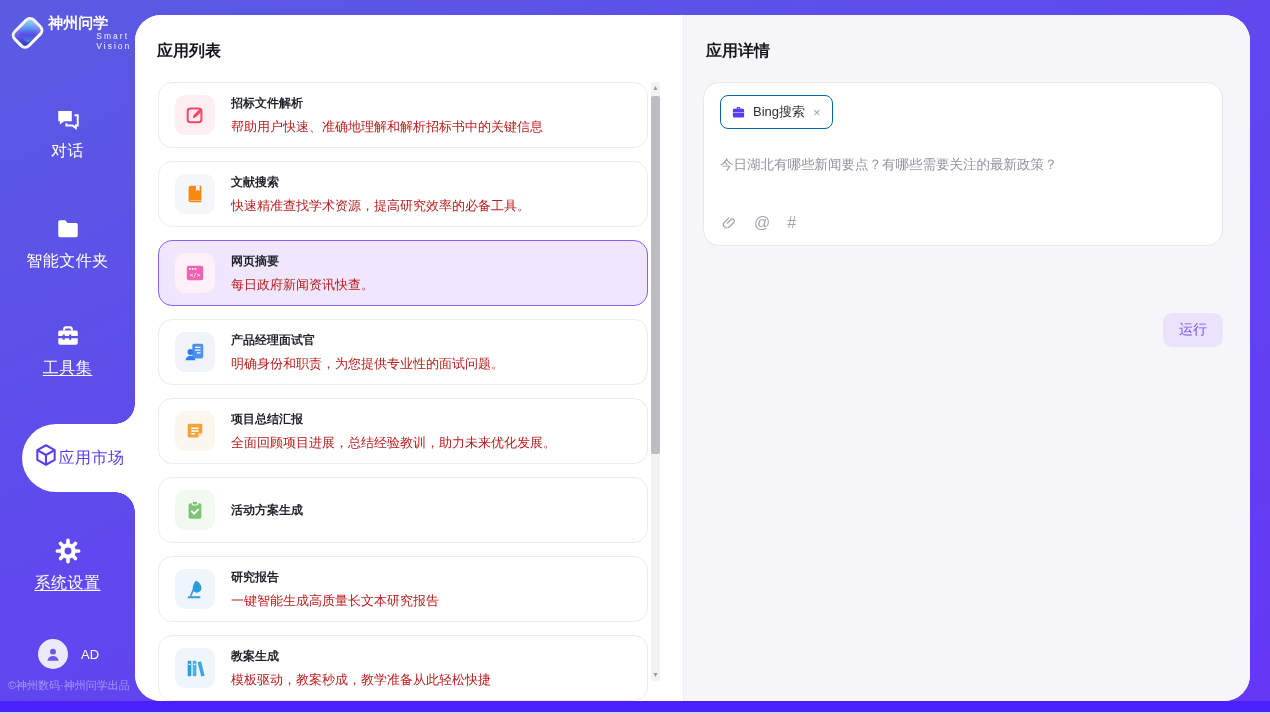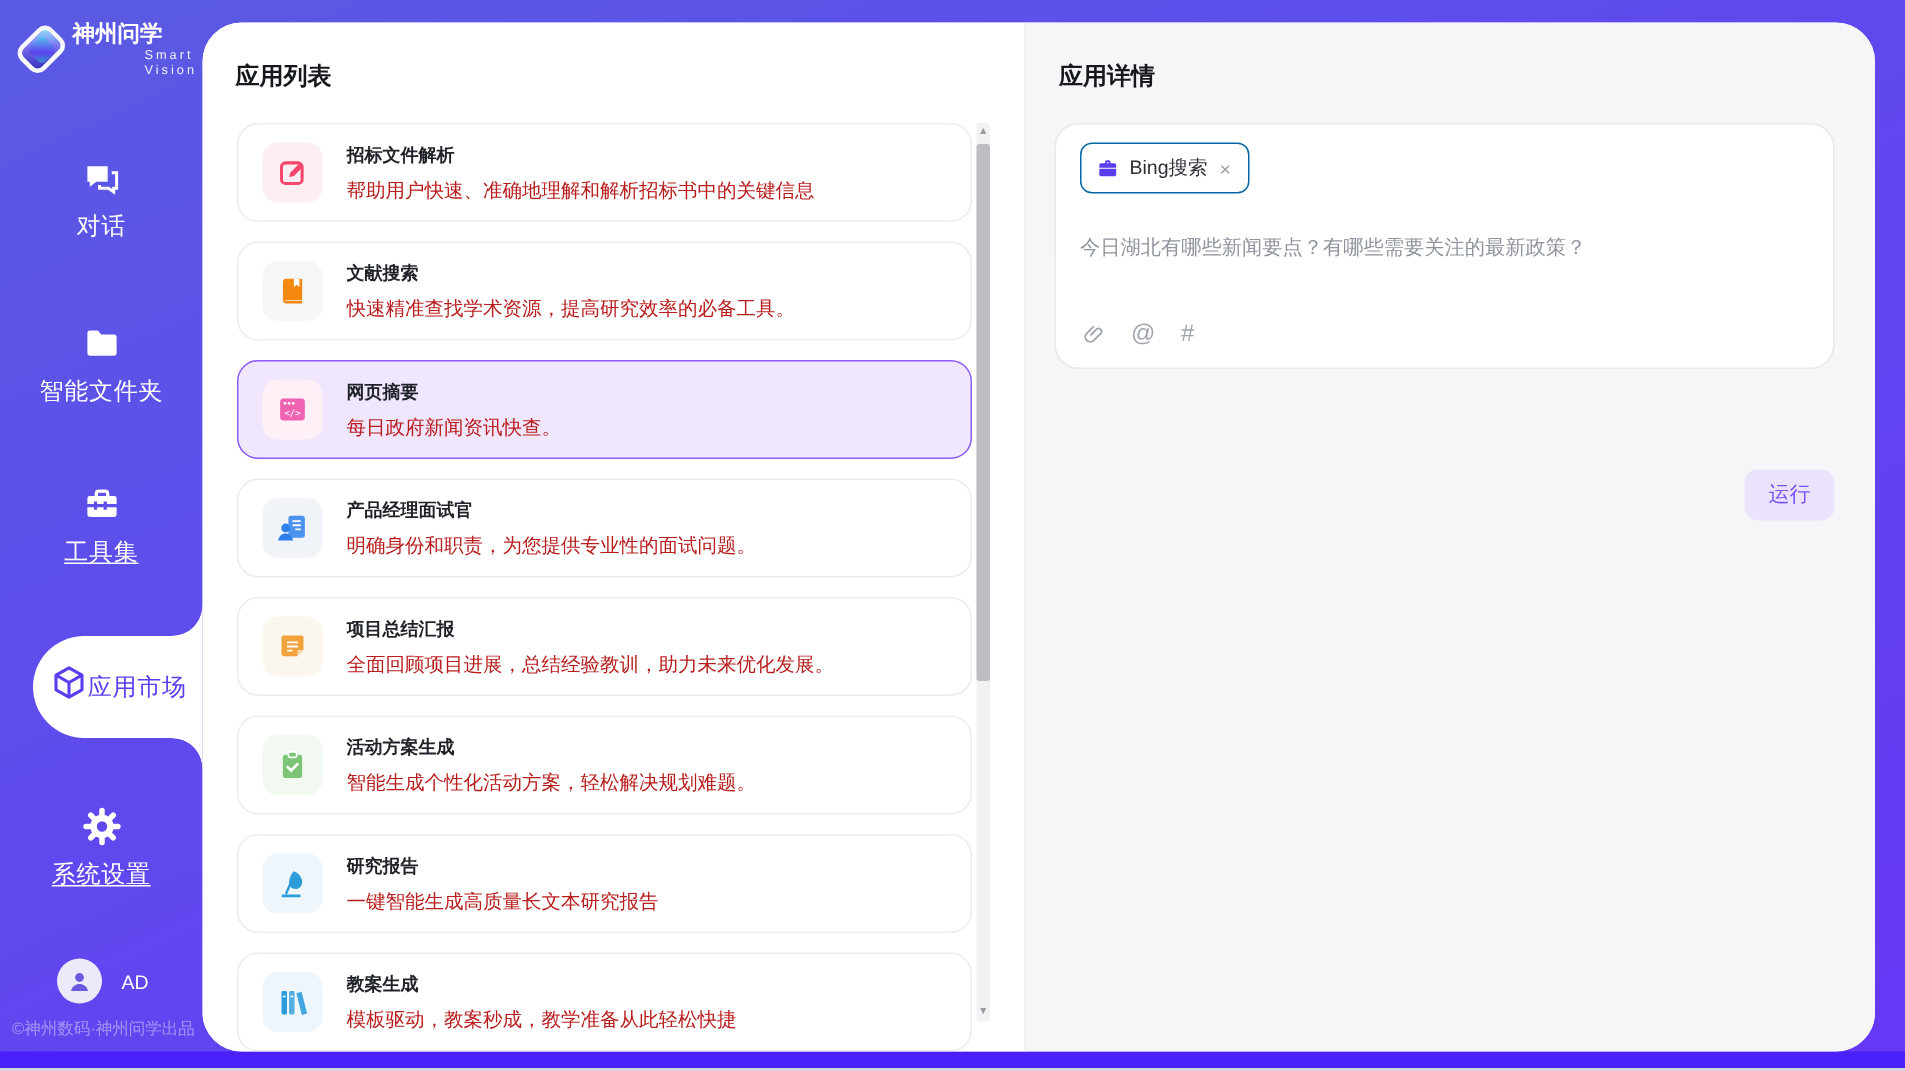--- a/index.html
+++ b/index.html
@@ -231,21 +231,20 @@
         <div class="app-card">
     <span class="app-icon" style="background: rgb(242, 249, 241); color: rgb(124, 197, 118);">
             <svg viewBox="0 0 24 24">
               <rect x="5" y="4.5" width="14" height="17" rx="2" fill="currentColor"></rect>
               <rect x="9" y="2.5" width="6" height="4" rx="1.2" fill="currentColor" stroke="#fff" stroke-width="1.2"></rect>
               <path d="M8.5 13.5l2.5 2.5 4.5-4.5" stroke="#fff" stroke-width="2" fill="none" stroke-linecap="round"></path>
             </svg>
           </span>
     <span class="app-text">
       <div class="app-name">活动方案生成</div>
-      <div class="app-desc">智能生成个性化活动方案，轻松解决规划难题。</div>
     </span>
   </div>
         <div class="app-card">
     <span class="app-icon" style="background: rgb(238, 246, 252); color: rgb(45, 156, 219);">
             <svg viewBox="0 0 24 24">
               <path fill="currentColor" d="M13 3c3 1 6 4 6 8 0 3-2.5 5-5 5s-4.5-2-4.5-4.5C9.5 8 11 5 13 3z"></path>
               <path d="M13 8c-2 3-4 7-5.5 11" stroke="currentColor" stroke-width="1.8" fill="none" stroke-linecap="round"></path>
               <path d="M5 21h12" stroke="currentColor" stroke-width="2" stroke-linecap="round"></path>
             </svg>
           </span>

